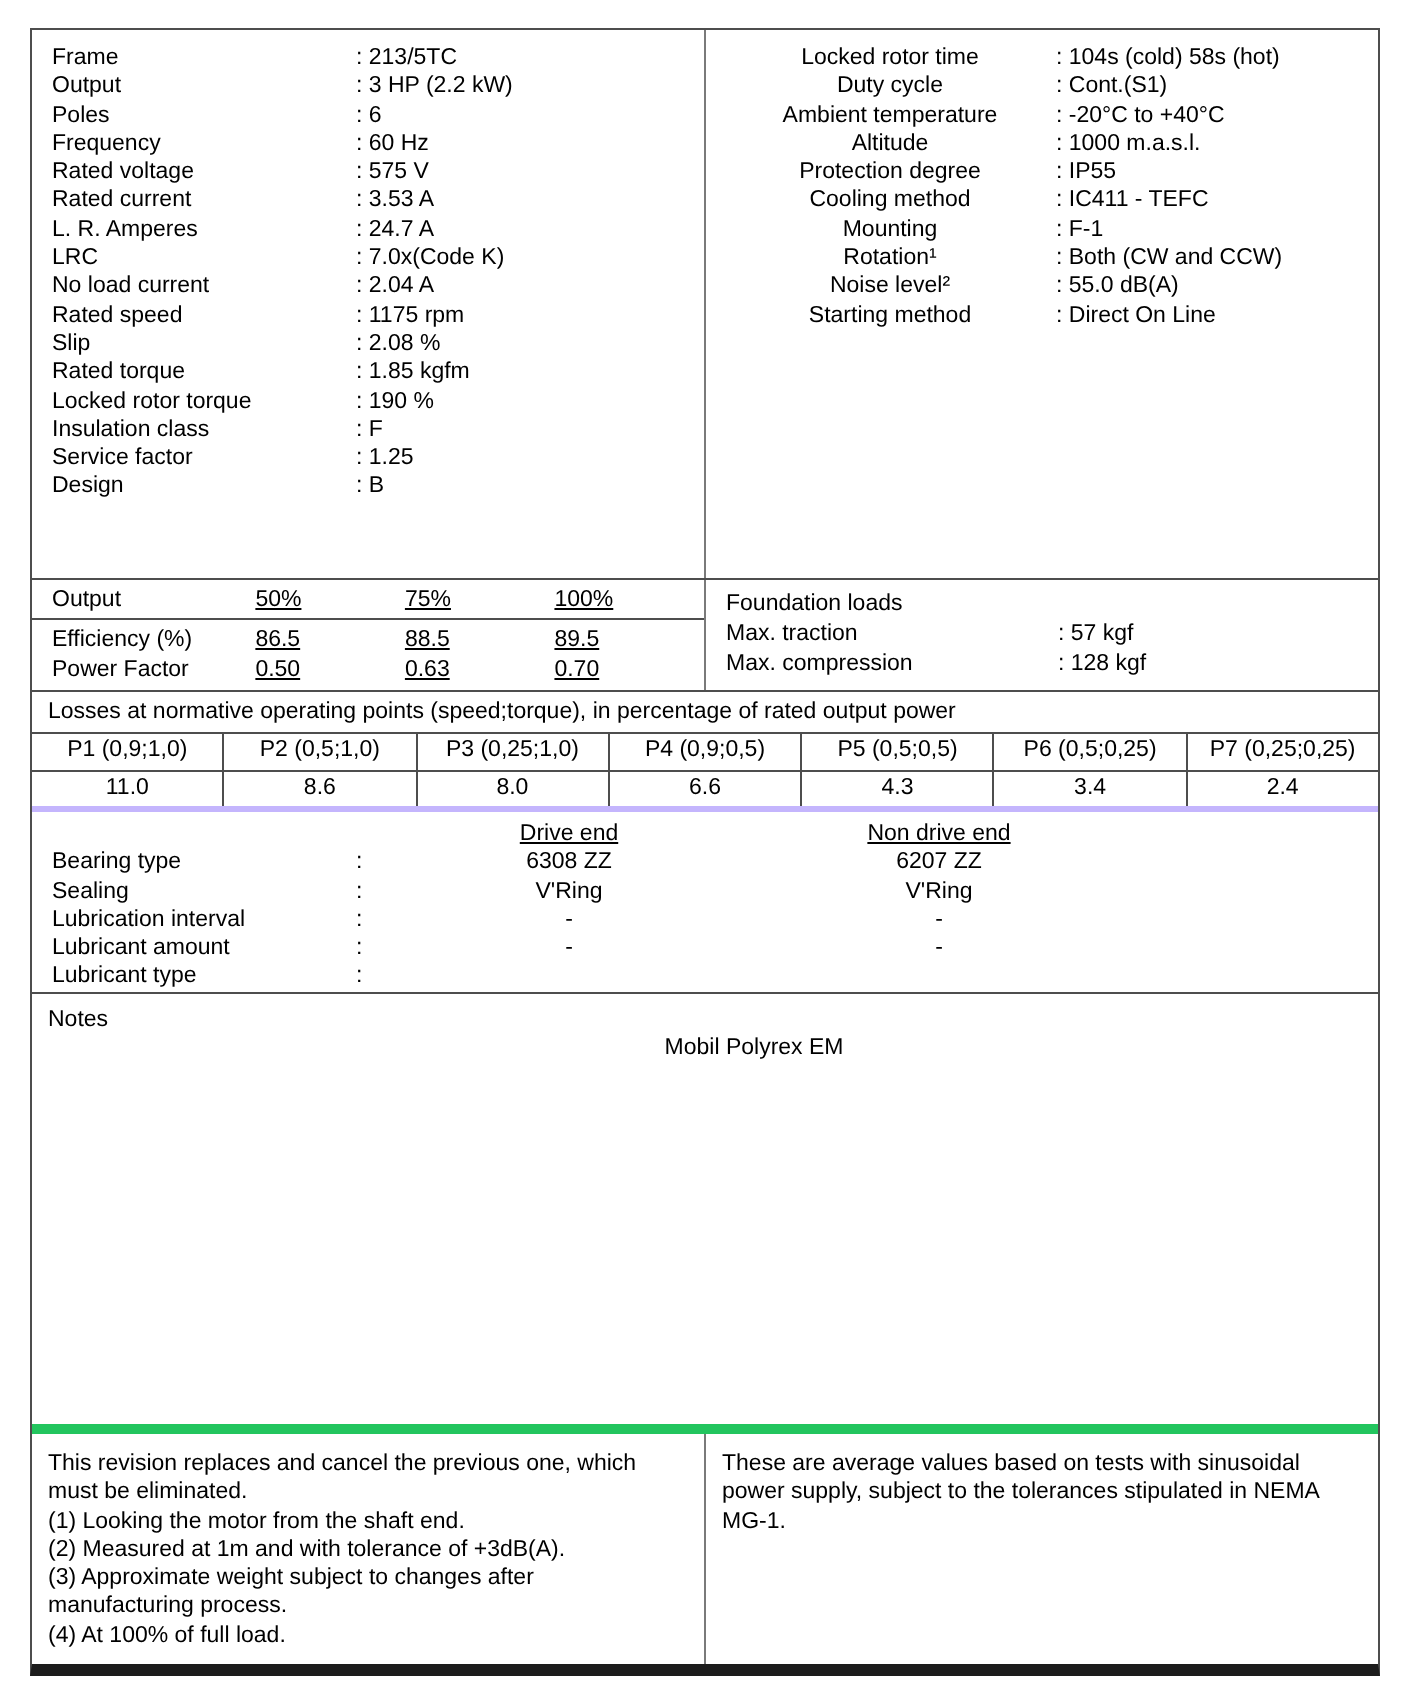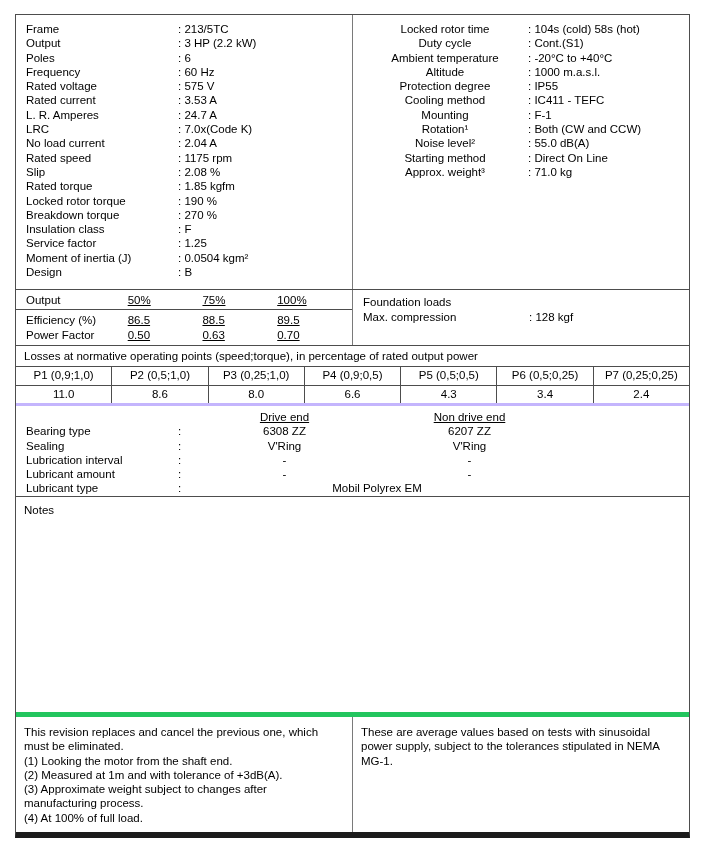--- a/index.html
+++ b/index.html
@@ -49,21 +49,21 @@
     flex: 1 1 0; text-align: center; padding: 2px 0 2px 0;
     border-right: 1px solid #4d4d4d; line-height: 13.5px;
   }
   .losses-cell:last-child { border-right: none; }
   
   .bearing-section { height: 91px; border-bottom: 1px solid #4d4d4d; padding-top: 4px; }
   .bearing-row { display: flex; line-height: 14.3px; }
   .b-label { width: 162px; padding-left: 10px; }
   .b-colon { width: 14px; }
   .b-de, .b-nde { width: 185px; text-align: center; }
-  .b-span { width: 370px; text-align: center; }
+  .b-span { width: 370px; text-align: center; margin-top: 36px; }
   .b-underline { text-decoration: underline; }
   
   .notes-section { height: 220px; border-bottom: 5px solid #22c55e; padding: 7px 0 16px 8px; }
   
   .footer-section { display: flex; height: 115px; }
   .footer-left { width: 337px; border-right: 1px solid #7a7a7a; padding: 8px 24px 0 8px; }
   .footer-right { width: 336px; padding: 8px 10px 0 8px; }
   .footer-para { line-height: 14.3px; }
 </style>
 </head>
@@ -119,36 +119,28 @@
         </div>
       <div class="spec-row">
           <span class="spec-label">Rated torque</span>
           <span class="spec-value">: 1.85 kgfm</span>
         </div>
       <div class="spec-row">
           <span class="spec-label">Locked rotor torque</span>
           <span class="spec-value">: 190 %</span>
         </div>
       <div class="spec-row">
-          <span class="spec-label">Breakdown torque</span>
-          <span class="spec-value">: 270 %</span>
-        </div>
-      <div class="spec-row">
           <span class="spec-label">Insulation class</span>
           <span class="spec-value">: F</span>
         </div>
       <div class="spec-row">
           <span class="spec-label">Service factor</span>
           <span class="spec-value">: 1.25</span>
         </div>
       <div class="spec-row">
-          <span class="spec-label">Moment of inertia (J)</span>
-          <span class="spec-value">: 0.0504 kgm²</span>
-        </div>
-      <div class="spec-row">
           <span class="spec-label">Design</span>
           <span class="spec-value">: B</span>
         </div>
     </div>
     <div class="spec-col spec-col-right">
       <div class="spec-row">
           <span class="spec-label">Locked rotor time</span>
           <span class="spec-value">: 104s (cold) 58s (hot)</span>
         </div>
       <div class="spec-row">
@@ -179,24 +171,20 @@
           <span class="spec-label">Rotation¹</span>
           <span class="spec-value">: Both (CW and CCW)</span>
         </div>
       <div class="spec-row">
           <span class="spec-label">Noise level²</span>
           <span class="spec-value">: 55.0 dB(A)</span>
         </div>
       <div class="spec-row">
           <span class="spec-label">Starting method</span>
           <span class="spec-value">: Direct On Line</span>
-        </div>
-      <div class="spec-row">
-          <span class="spec-label">Approx. weight³</span>
-          <span class="spec-value">: 71.0 kg</span>
         </div>
     </div>
   </div>
 
   <div class="perf-section">
     <div class="perf-left">
       <div class="perf-head-row">
         <span class="perf-label">Output</span>
         <span class="perf-cell">50%</span>
         <span class="perf-cell">75%</span>
@@ -213,20 +201,24 @@
           <span class="perf-label">Power Factor</span>
           <span class="perf-cell">0.50</span>
           <span class="perf-cell">0.63</span>
           <span class="perf-cell">0.70</span>
         </div>
       </div>
     </div>
     <div class="found-box">
       <div class="found-row">Foundation loads</div>
       <div class="found-row">
+        <span class="found-label">Max. traction</span>
+        <span>: 57 kgf</span>
+      </div>
+      <div class="found-row">
         <span class="found-label">Max. compression</span>
         <span>: 128 kgf</span>
       </div>
     </div>
   </div>
 
   <div class="losses-section">
     <div class="losses-title">Losses at normative operating points (speed;torque), in percentage of rated output power</div>
     <div class="losses-row losses-head">
       <span class="losses-cell">P1 (0,9;1,0)</span>

